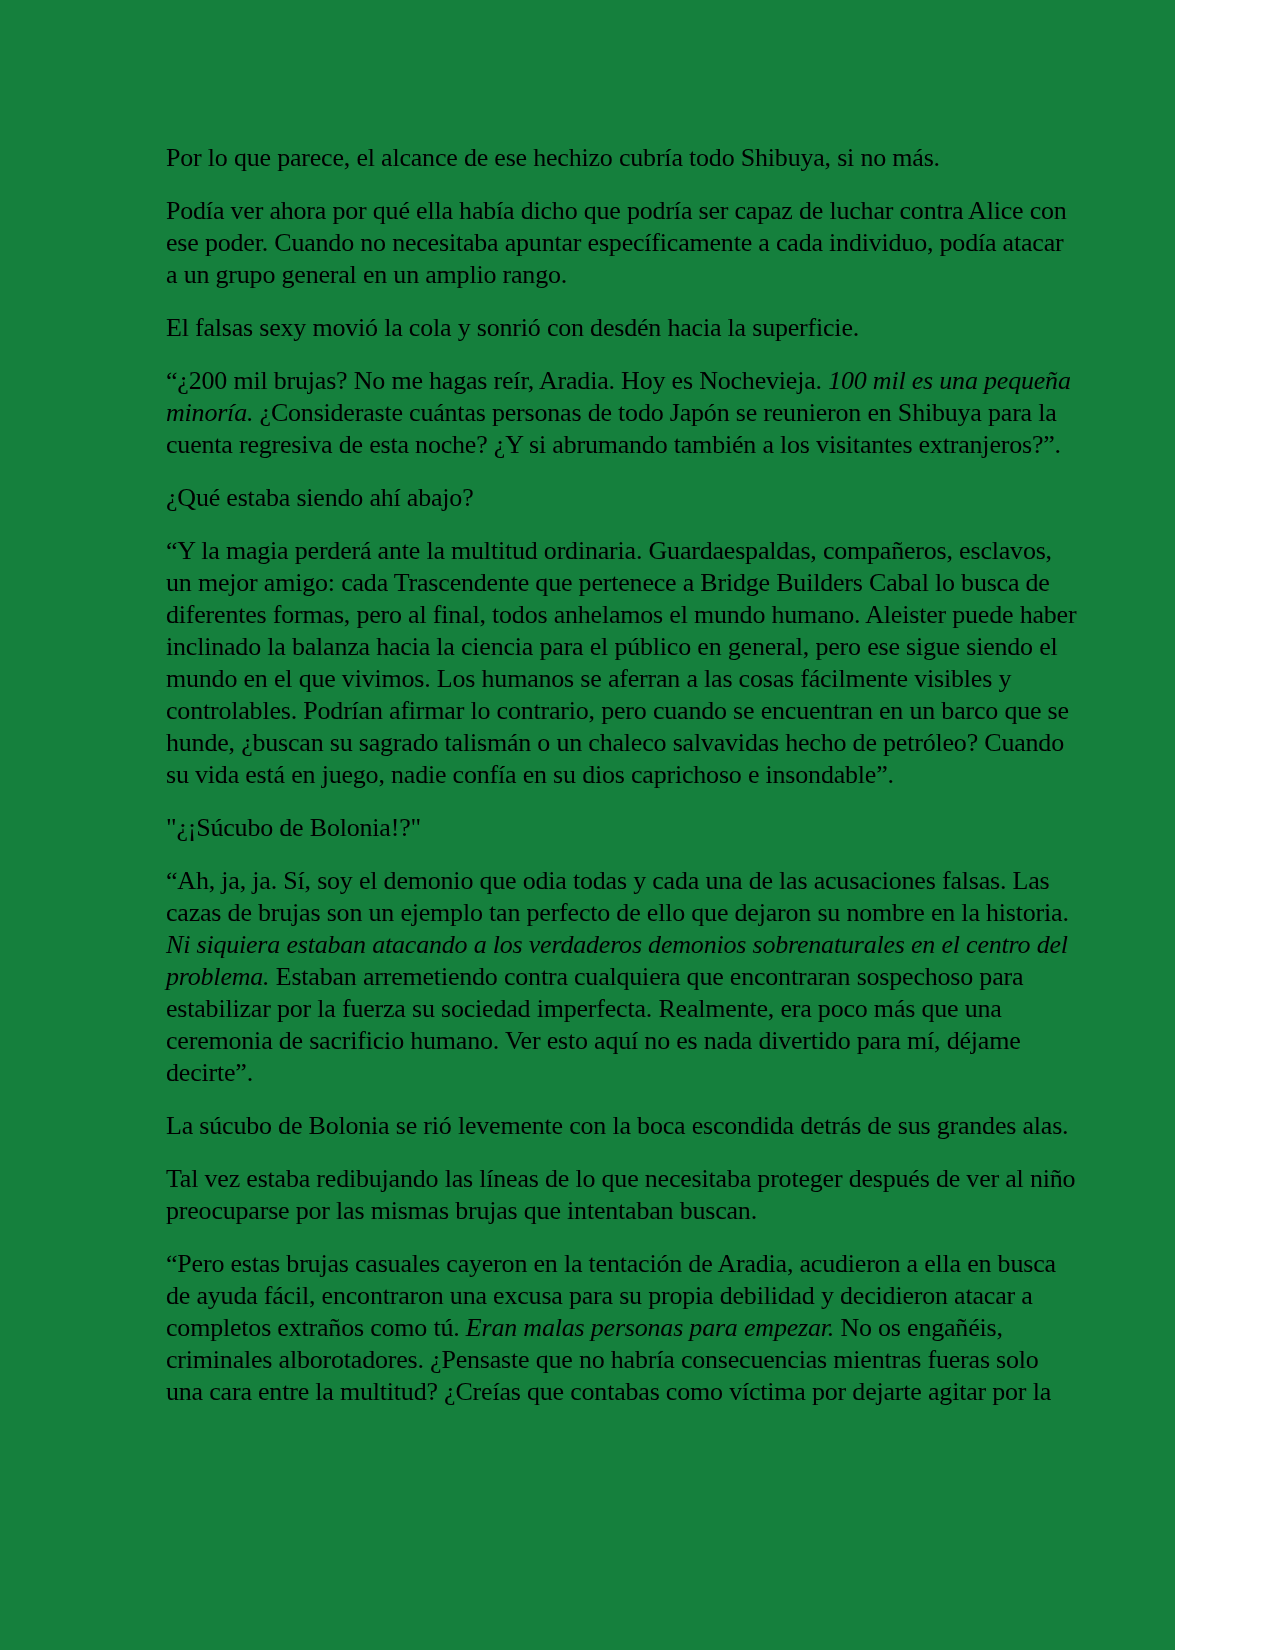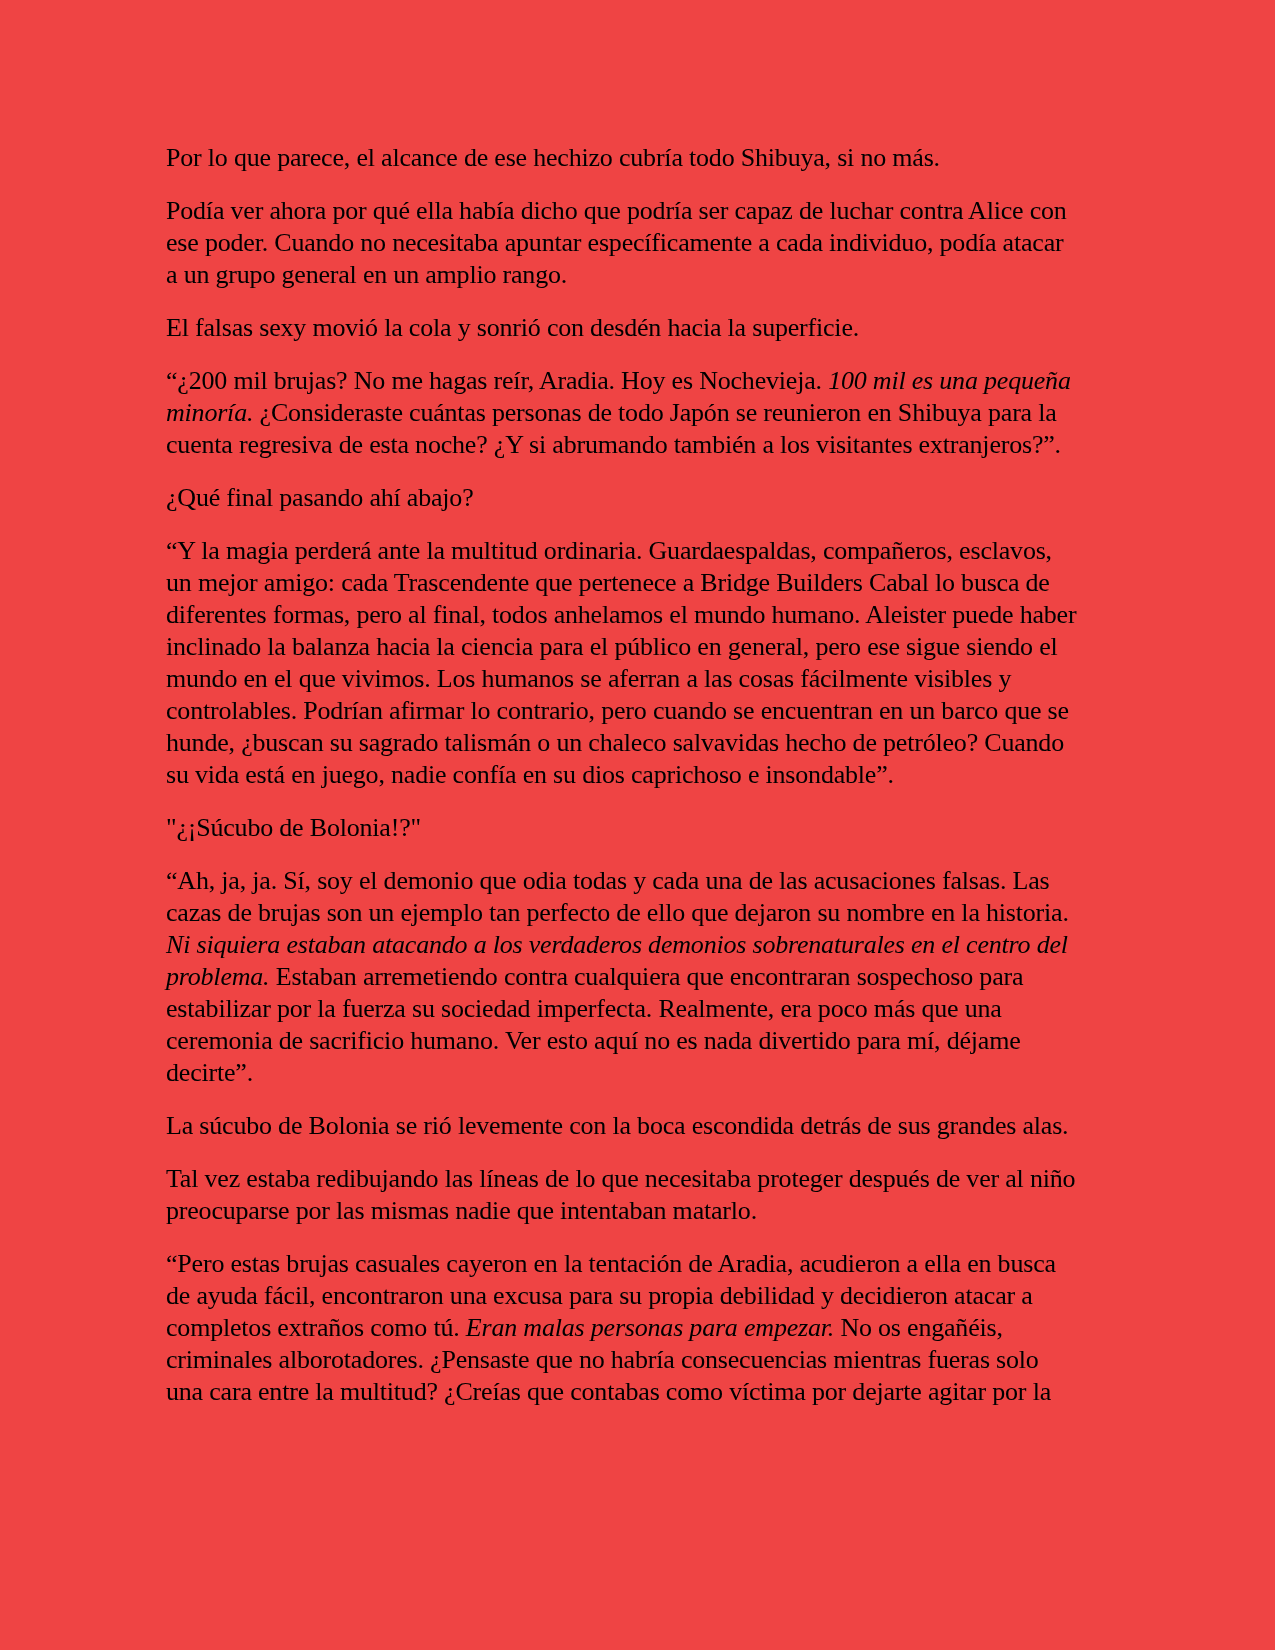--- a/index.html
+++ b/index.html
@@ -2,23 +2,23 @@
 <html><head>
 <meta charset="utf-8">
 <style>
   html, body {
     margin: 0;
     padding: 0;
     background: #ffffff;
   }
   .page {
     position: relative;
-    width: 1275px;
+    width: 1175px;
     height: 1650px;
-    background: #ef4444;
+    background: #15803d;
     overflow: hidden;
     font-family: "Liberation Serif", "DejaVu Serif", serif;
     color: #000000;
   }
   .doc-body {
     position: absolute;
     left: 166px;
     top: 142px;
     width: 912px;
   }
@@ -36,21 +36,21 @@
 </style>
 </head>
 <body>
 
 <div class="page">
   <div class="doc-body">
       <p><span>Por lo que parece, el alcance de ese hechizo cubría todo Shibuya, si no más.</span></p>
       <p><span>Podía ver ahora por qué ella había dicho que podría ser capaz de luchar contra Alice con ese poder. Cuando no necesitaba apuntar específicamente a cada individuo, podía atacar a un grupo general en un amplio rango.</span></p>
       <p><span>El falsas sexy movió la cola y sonrió con desdén hacia la superficie.</span></p>
       <p><span>“¿200 mil brujas? No me hagas reír, Aradia. Hoy es Nochevieja. </span><em>100 mil es una pequeña minoría.</em><span> ¿Consideraste cuántas personas de todo Japón se reunieron en Shibuya para la cuenta regresiva de esta noche? ¿Y si abrumando también a los visitantes extranjeros?”.</span></p>
-      <p><span>¿Qué final pasando ahí abajo?</span></p>
+      <p><span>¿Qué estaba siendo ahí abajo?</span></p>
       <p><span>“Y la magia perderá ante la multitud ordinaria. Guardaespaldas, compañeros, esclavos, un mejor amigo: cada Trascendente que pertenece a Bridge Builders Cabal lo busca de diferentes formas, pero al final, todos anhelamos el mundo humano. Aleister puede haber inclinado la balanza hacia la ciencia para el público en general, pero ese sigue siendo el mundo en el que vivimos. Los humanos se aferran a las cosas fácilmente visibles y controlables. Podrían afirmar lo contrario, pero cuando se encuentran en un barco que se hunde, ¿buscan su sagrado talismán o un chaleco salvavidas hecho de petróleo? Cuando su vida está en juego, nadie confía en su dios caprichoso e insondable”.</span></p>
       <p><span>"¿¡Súcubo de Bolonia!?"</span></p>
       <p><span>“Ah, ja, ja. Sí, soy el demonio que odia todas y cada una de las acusaciones falsas. Las cazas de brujas son un ejemplo tan perfecto de ello que dejaron su nombre en la historia. </span><em>Ni siquiera estaban atacando a los verdaderos demonios sobrenaturales en el centro del problema.</em><span> Estaban arremetiendo contra cualquiera que encontraran sospechoso para estabilizar por la fuerza su sociedad imperfecta. Realmente, era poco más que una ceremonia de sacrificio humano. Ver esto aquí no es nada divertido para mí, déjame decirte”.</span></p>
       <p><span>La súcubo de Bolonia se rió levemente con la boca escondida detrás de sus grandes alas.</span></p>
-      <p><span>Tal vez estaba redibujando las líneas de lo que necesitaba proteger después de ver al niño preocuparse por las mismas nadie que intentaban matarlo.</span></p>
+      <p><span>Tal vez estaba redibujando las líneas de lo que necesitaba proteger después de ver al niño preocuparse por las mismas brujas que intentaban buscan.</span></p>
       <p><span>“Pero estas brujas casuales cayeron en la tentación de Aradia, acudieron a ella en busca de ayuda fácil, encontraron una excusa para su propia debilidad y decidieron atacar a completos extraños como tú. </span><em>Eran malas personas para empezar.</em><span> No os engañéis, criminales alborotadores. ¿Pensaste que no habría consecuencias mientras fueras solo una cara entre la multitud? ¿Creías que contabas como víctima por dejarte agitar por la</span></p>
     </div>
 </div>
 
 </body></html>

